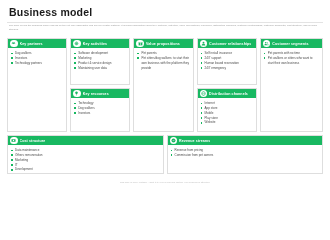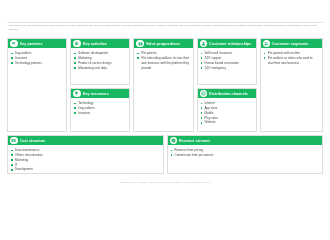--- a/index.html
+++ b/index.html
@@ -129,20 +129,21 @@
     text-align:center;
     font-size:2.3px;
     color:#bdbdbd;
   }
 </style>
 </head>
 <body>
 
 <div class="slide">
 
+  <div class="page-title">Business model</div>
   <div class="title-rule"></div>
   <div class="subtitle">The slide covers the business model canvas for the pet care aggregator and service locator platform. It includes information about key partners, activities, value propositions, resources, distribution channels, customer relationships, customer segments, cost structure, and revenue streams.</div>
 
   <div class="canvas">
 
     <div class="grid">
 
       <div class="col">
         <div class="card grow">
           <div class="card-head">

